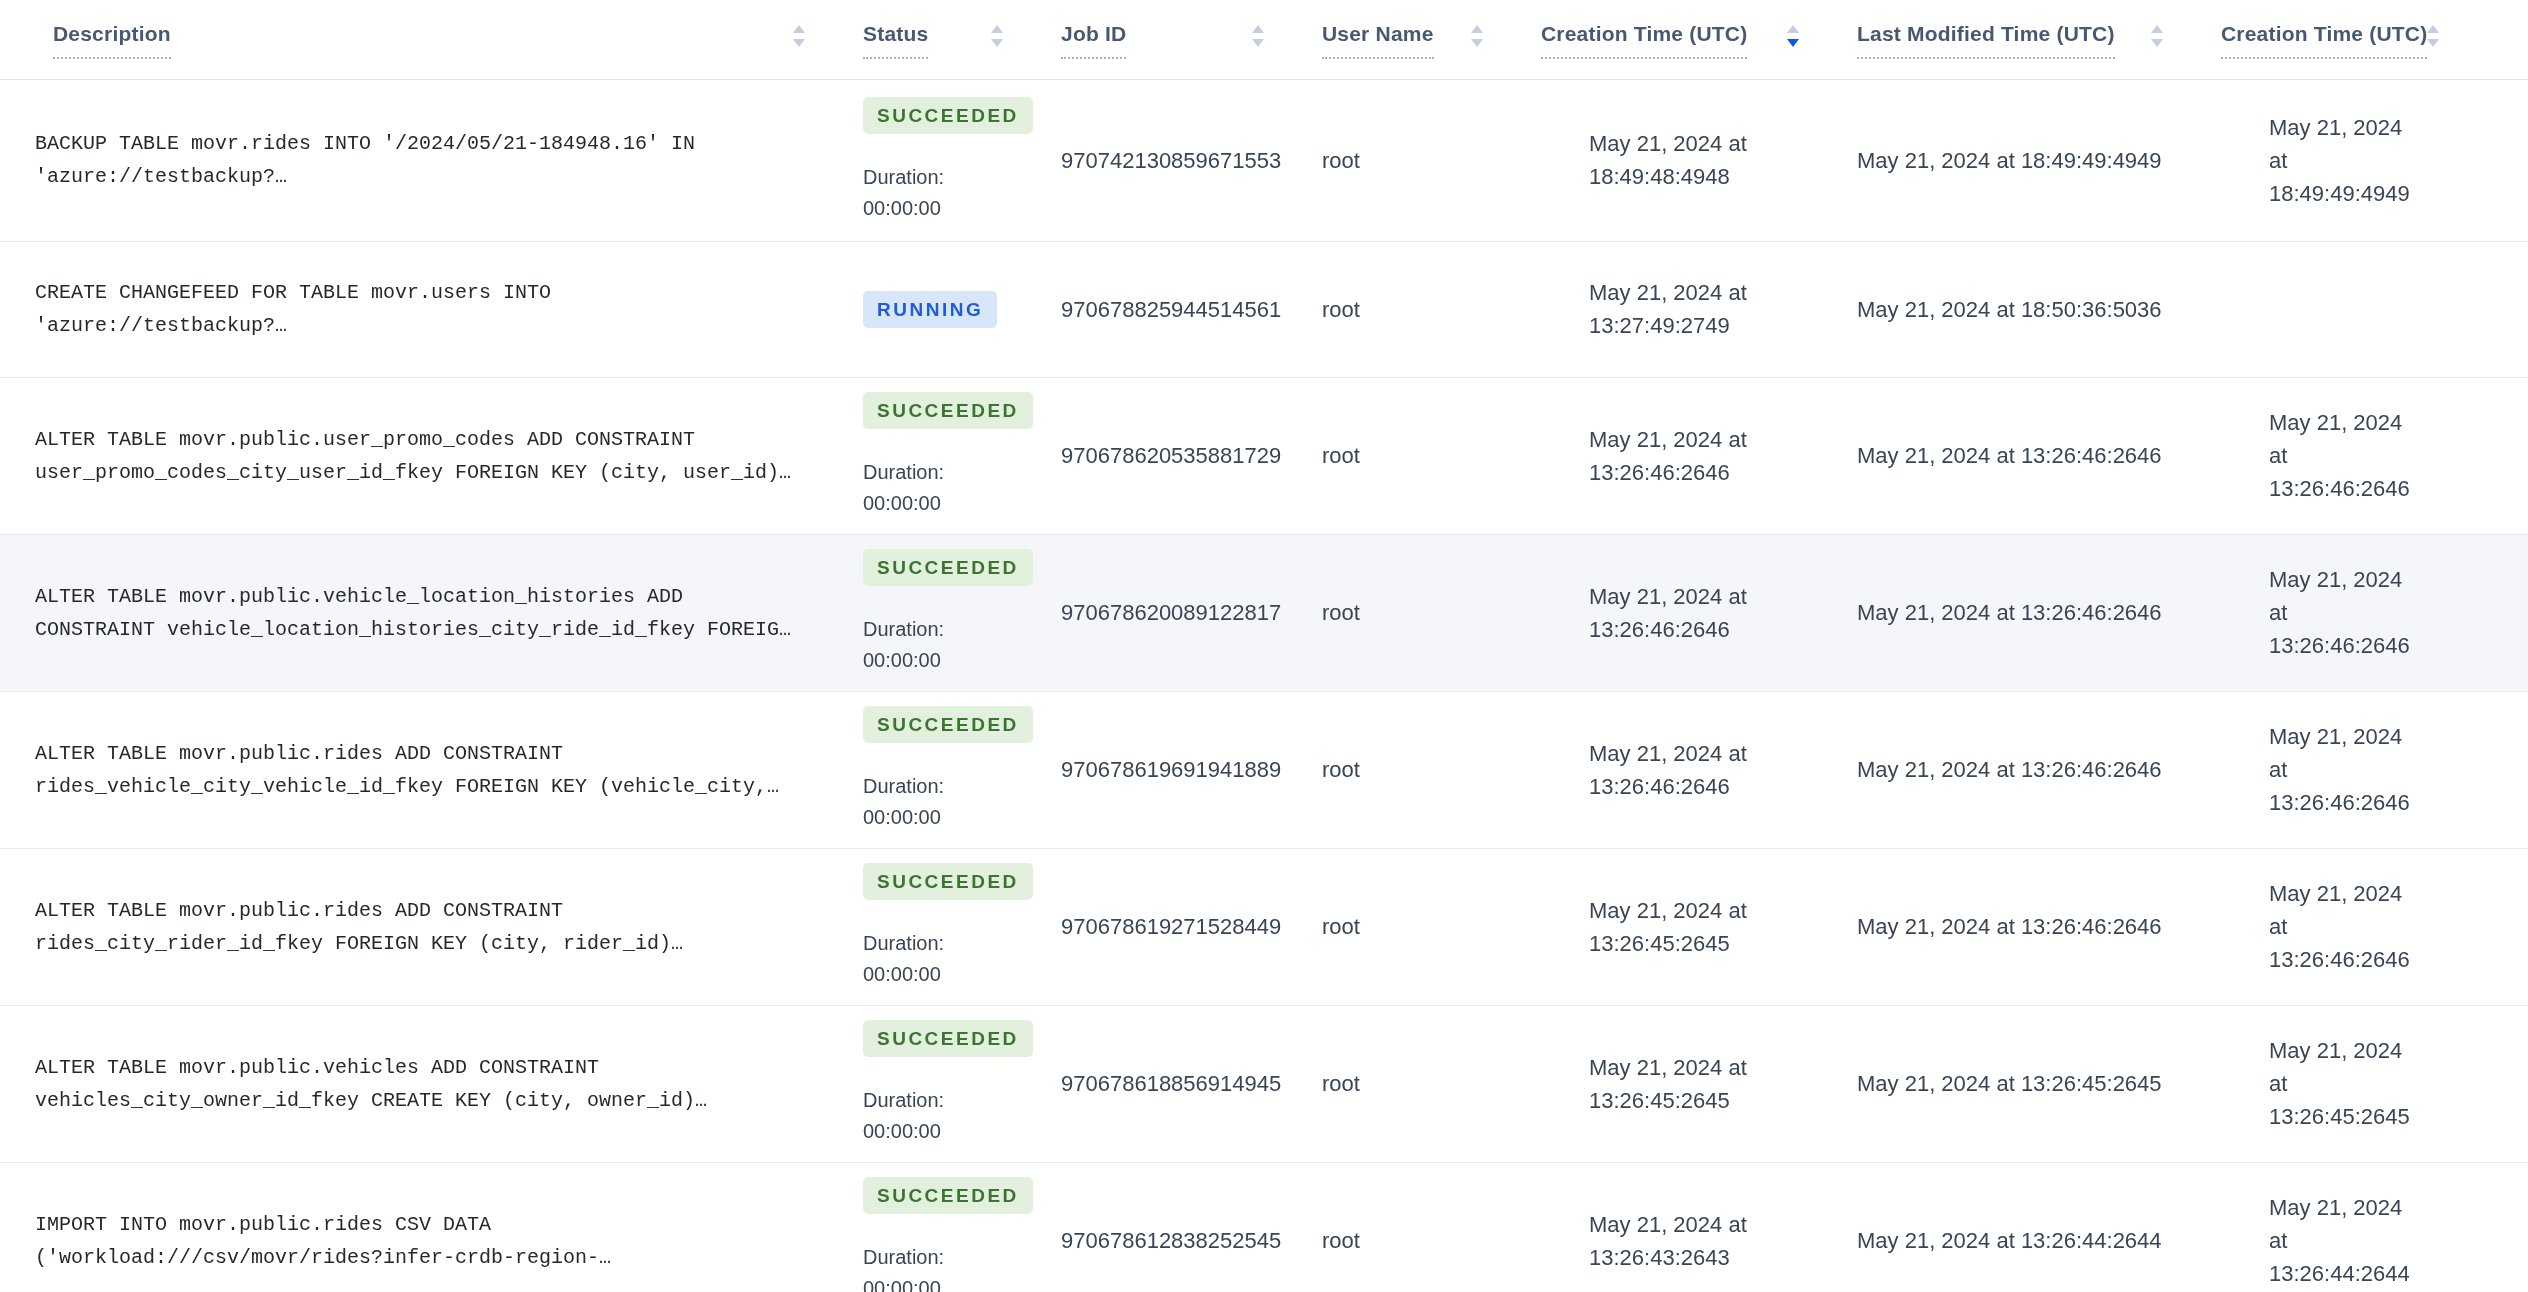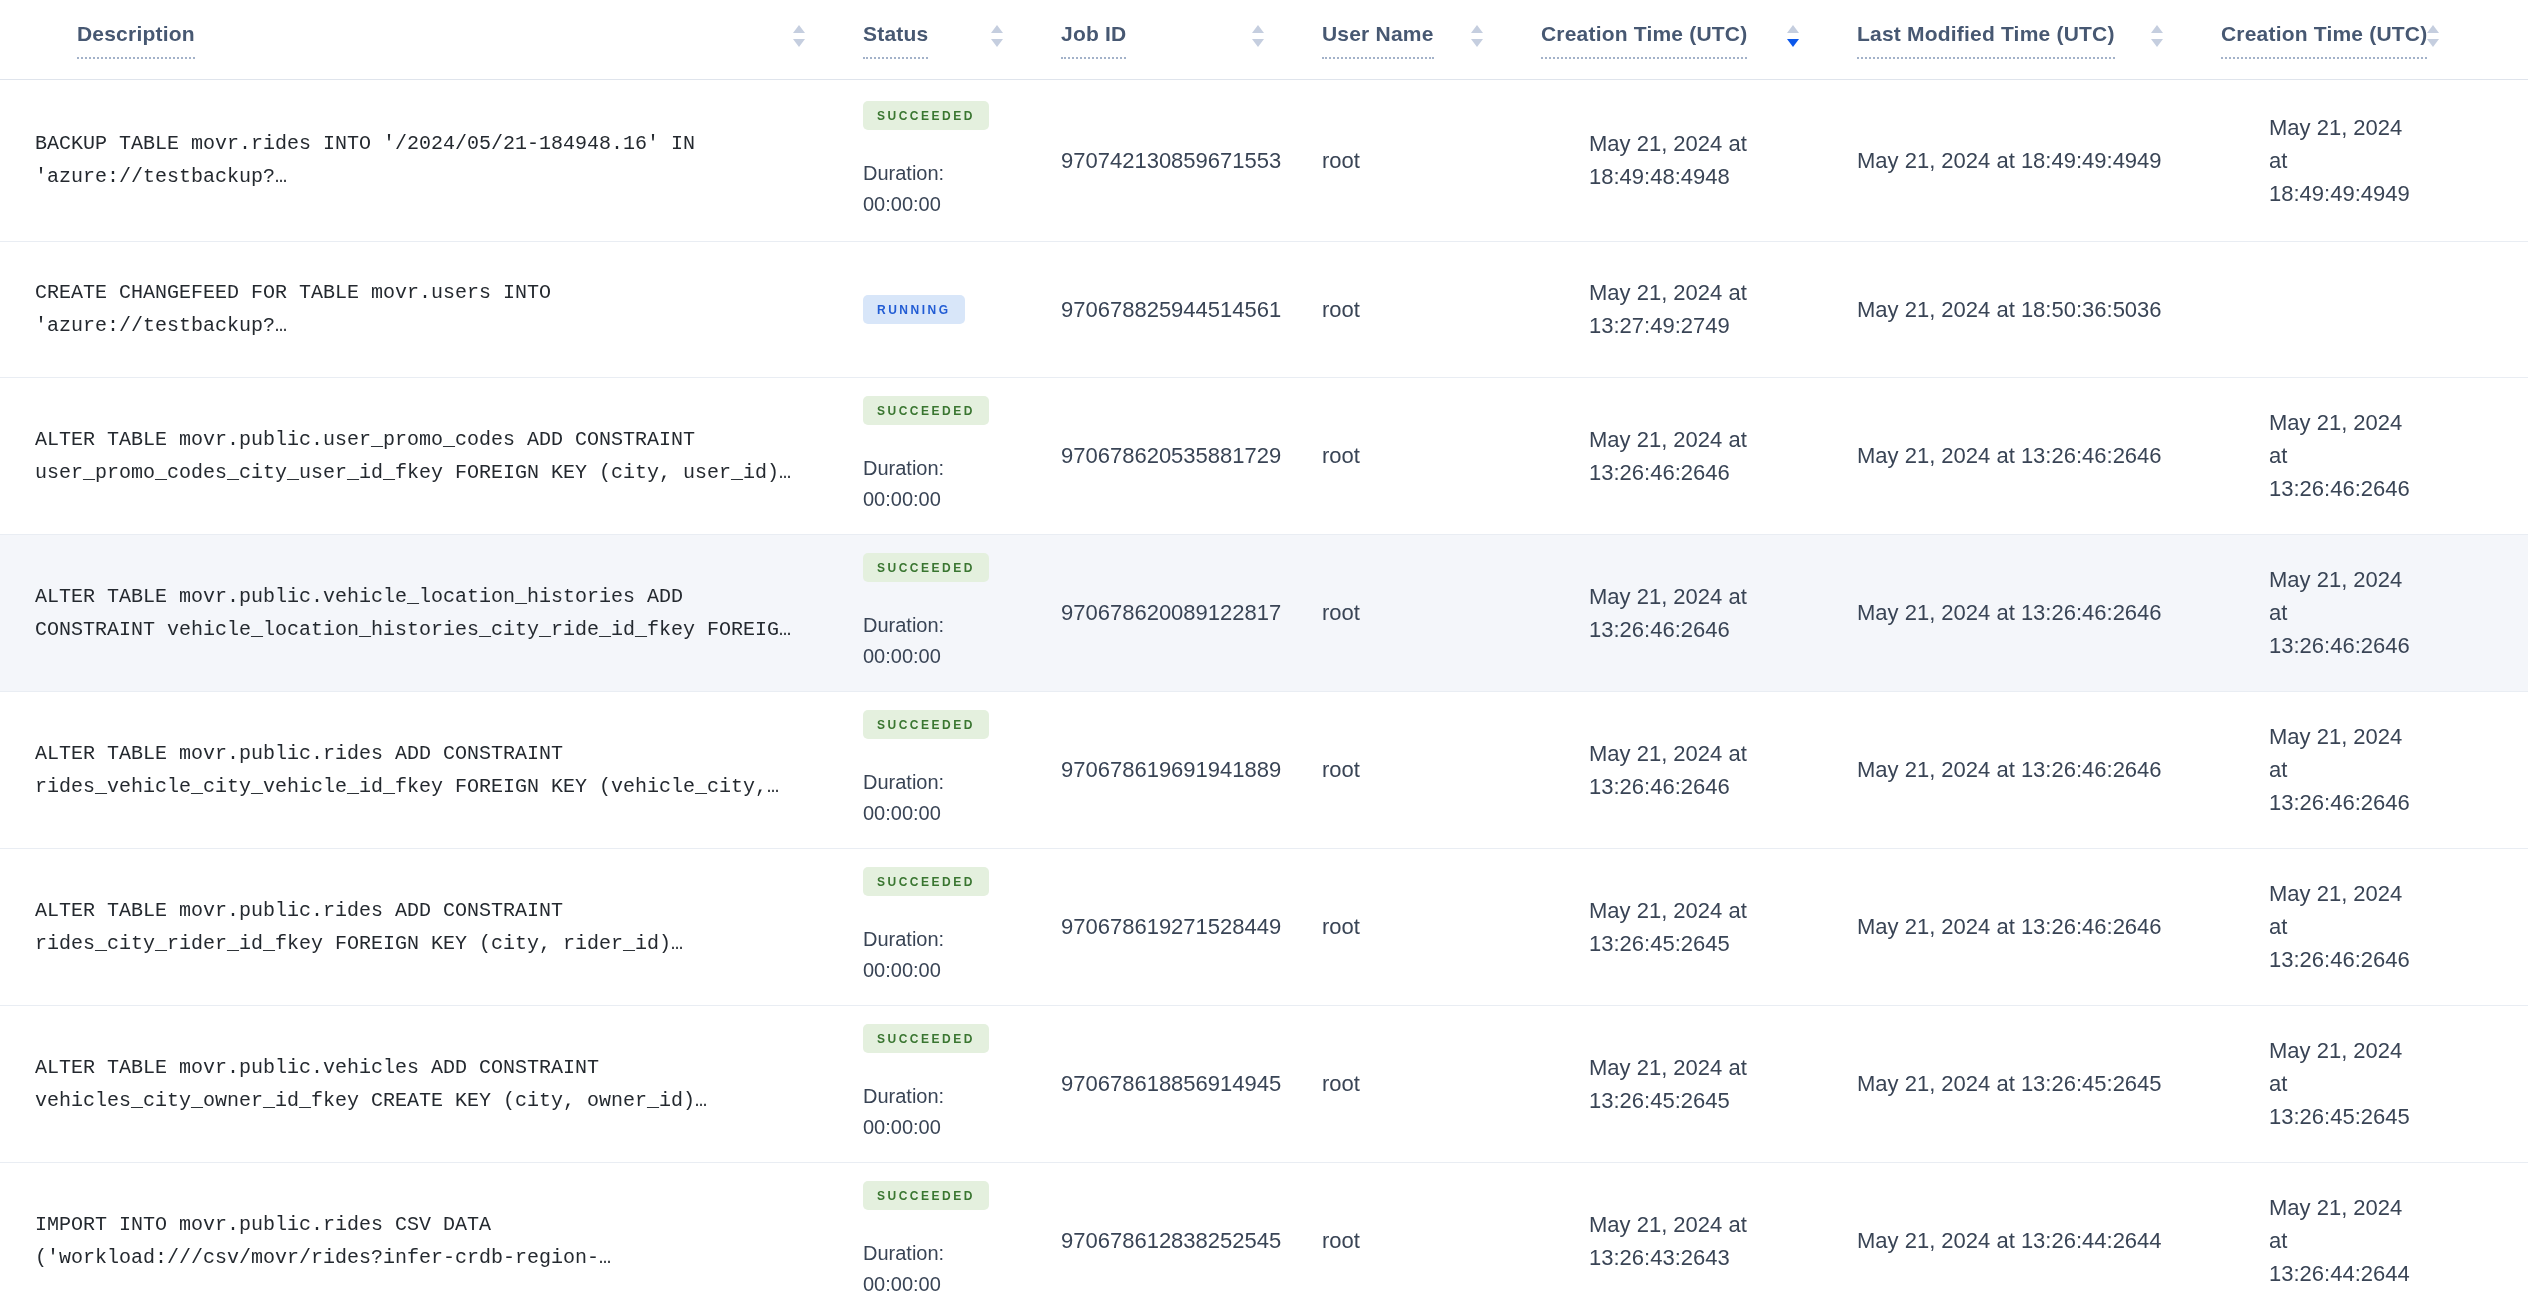--- a/index.html
+++ b/index.html
@@ -14,21 +14,21 @@
     width: 2528px; background: #ffffff;
   }
   
   thead th {
     height: 79px;
     border-bottom: 1px solid #dfe4ec;
     vertical-align: top; text-align: left;
     padding: 22px 25px 0 33px;
     background: #ffffff;
   }
-  thead th:first-child { padding-left: 77px; }
+  thead th:first-child { padding-left: 53px; }
   thead th.spacer, tbody td.spacer { padding: 0; }
   .th-inner { display: flex; justify-content: space-between; align-items: flex-start; }
   .th-label {
     font-size: 21px; font-weight: 600; color: #475872;
     letter-spacing: 0.2px;
     border-bottom: 2px dotted #a3b2c9;
     padding-bottom: 11px;
     white-space: nowrap;
   }
   .sort-icon { display: flex; flex-direction: column; gap: 6px; margin-top: 3px; flex: none; }
@@ -49,21 +49,21 @@
   tbody tr.v-highlighted { background: #f4f6fa; }
   .desc {
     font-family: "Liberation Mono", "DejaVu Sans Mono", monospace;
     font-size: 20px; line-height: 1.65; color: #24292f;
     white-space: pre-line;
   }
   .body-text { font-size: 22px; color: #394455; line-height: 1.5; }
   .wrap { white-space: pre-line; margin-left: 48px; }
   .badge {
     display: inline-block;
-    font-size: 12px; font-weight: 700; letter-spacing: 2.5px;
+    font-size: 19px; font-weight: 700; letter-spacing: 2.5px;
     padding: 8px 14px 7px; border-radius: 5px; white-space: nowrap;
   }
   .badge:empty { display: none; }
   .badge.v-succeeded { color: #3a7631; background: #e4f0de; }
   .badge.v-running   { color: #215cd4; background: #d8e6f9; }
   .duration { font-size: 20px; color: #394455; line-height: 1.55; }
   .duration:empty { display: none; }
   .duration-label { margin-top: 28px; }
 </style>
 </head>

